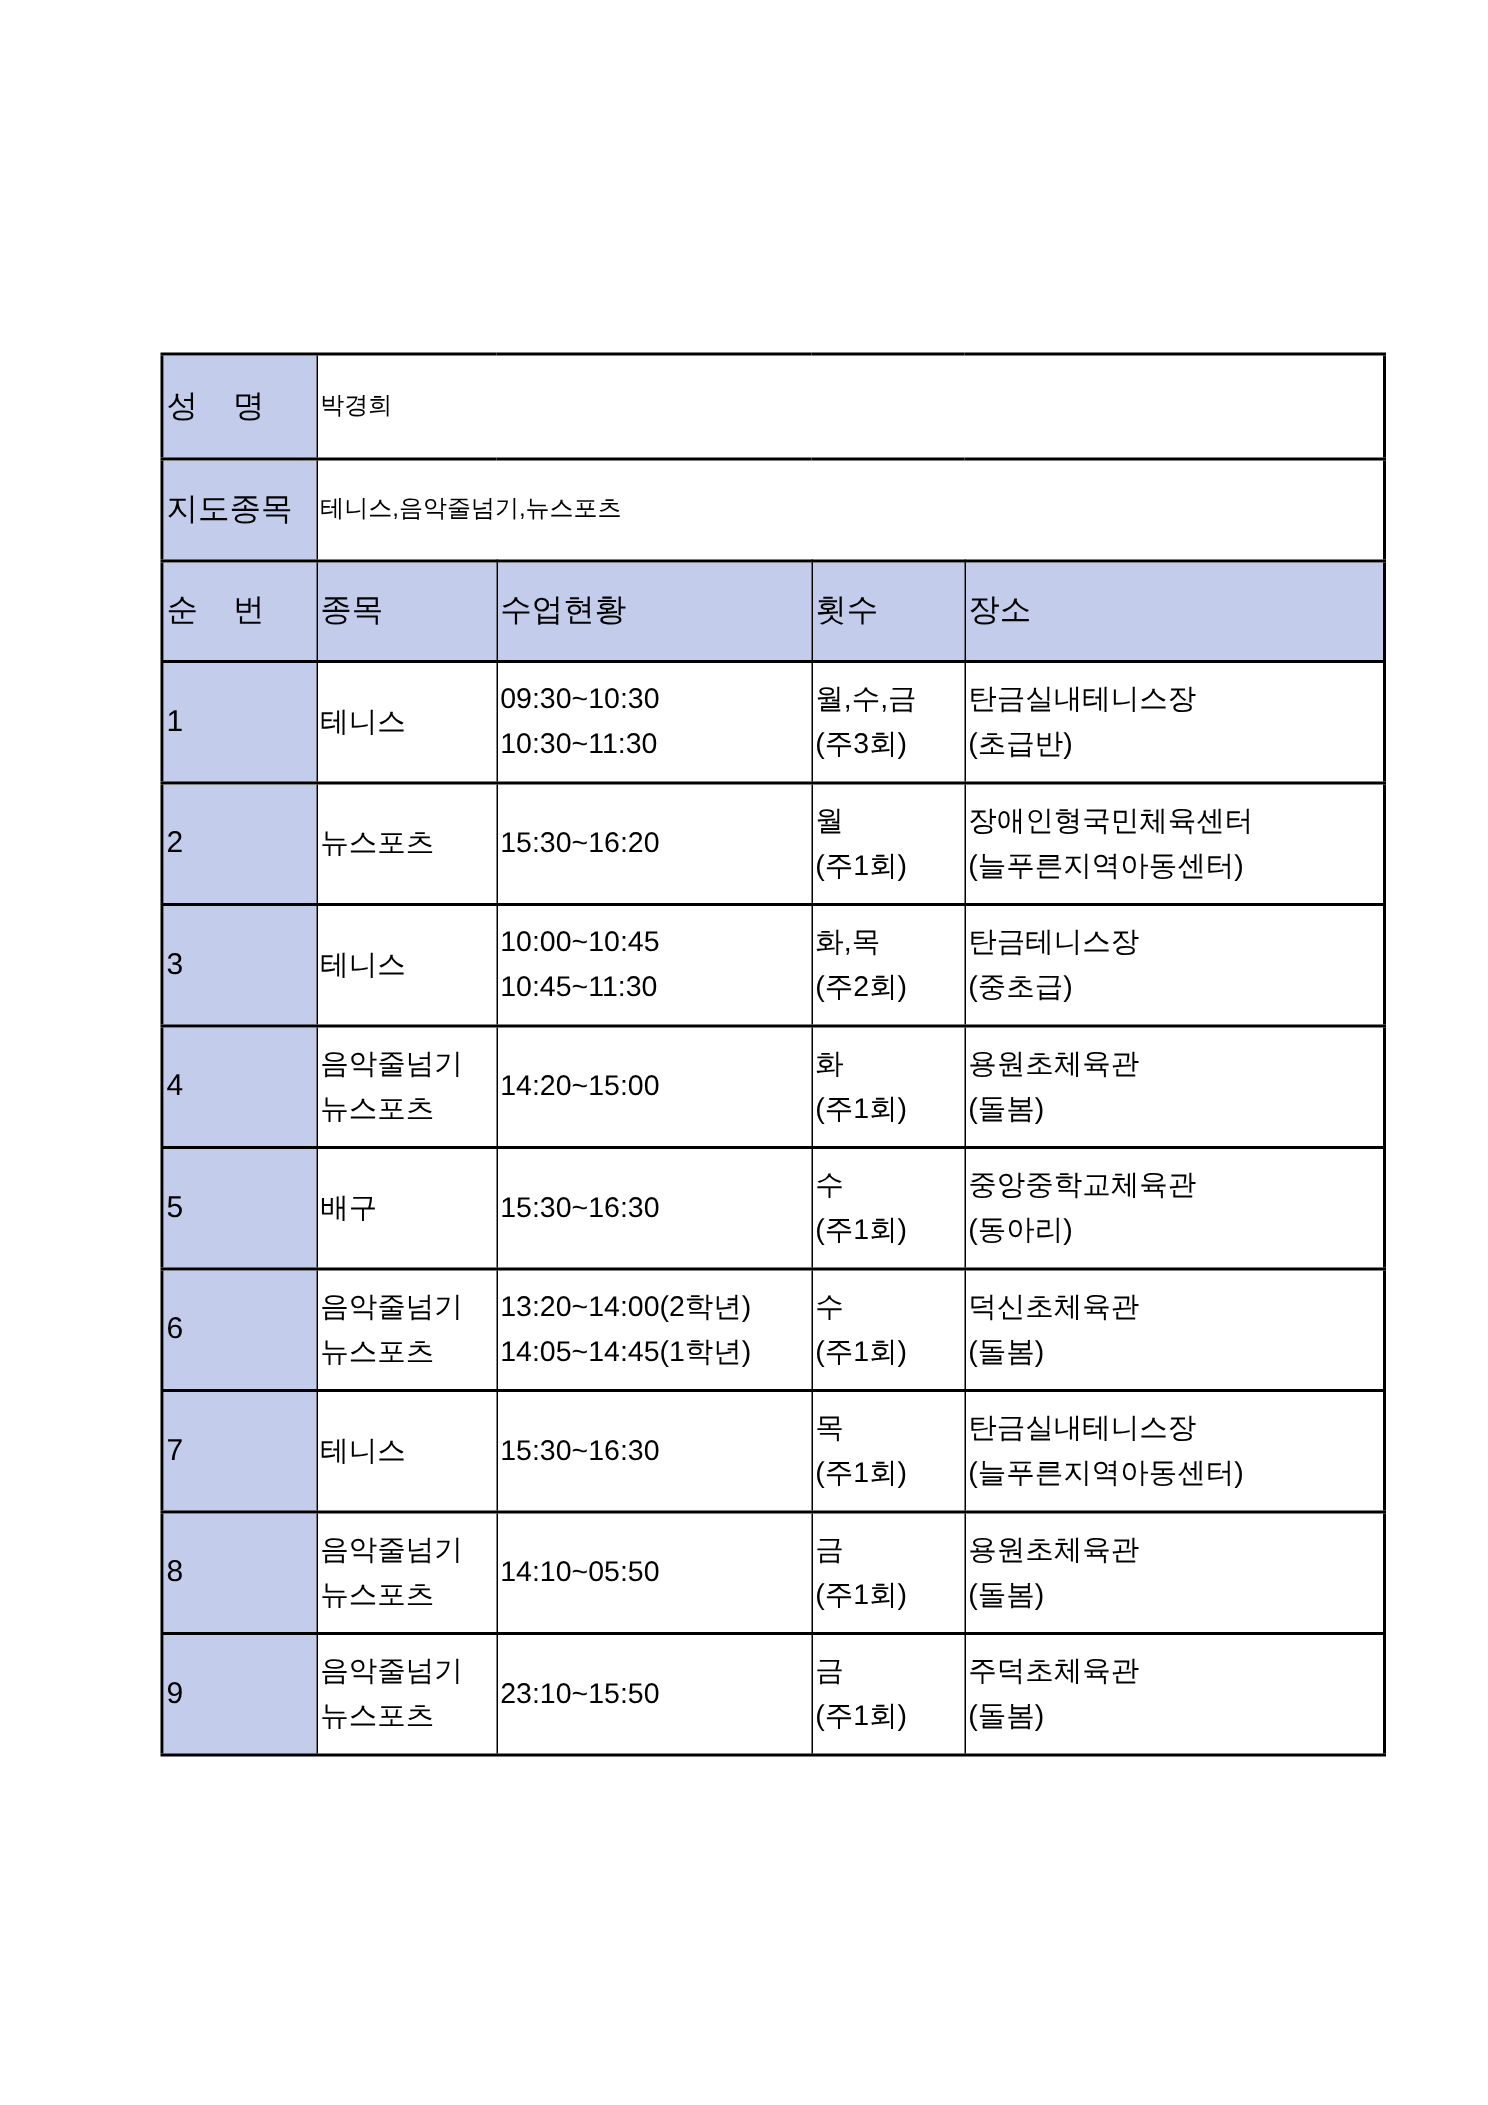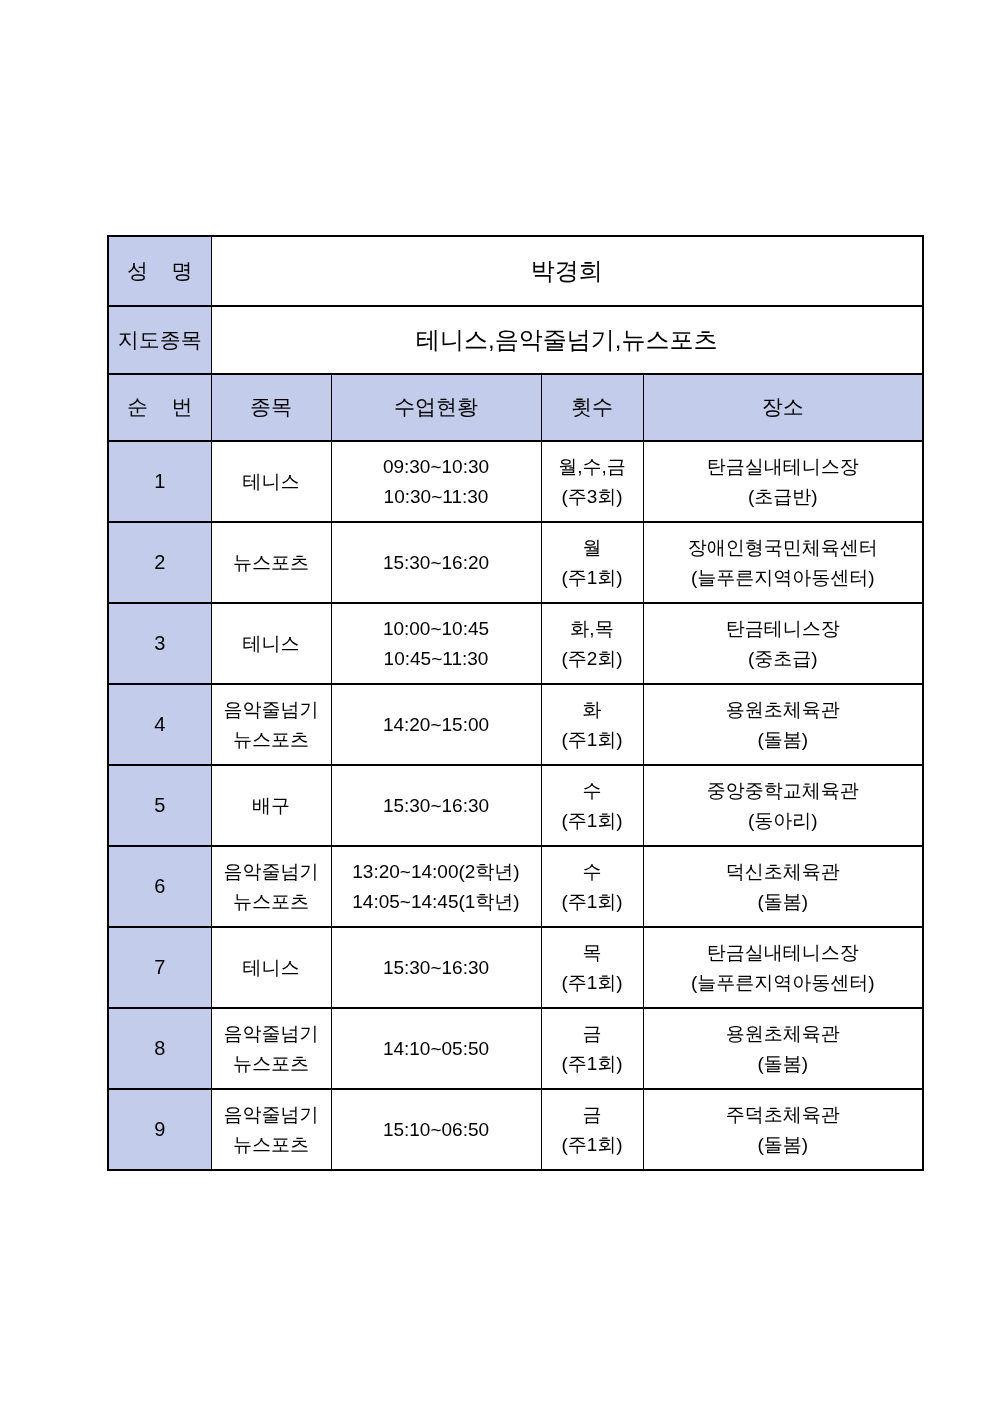--- a/index.html
+++ b/index.html
@@ -39,37 +39,36 @@
     width: 815px;
     border-collapse: collapse;
     table-layout: fixed;
     border: 2px solid #000000;
   }
   table.sheet td {
     border-left: 1px solid #000000;
     border-right: 1px solid #000000;
     border-top: 2px solid #000000;
     border-bottom: 2px solid #000000;
-    text-align: center;
     vertical-align: middle;
     white-space: pre-wrap;
     line-height: 1.55;
     padding: 0 2px;
     overflow: hidden;
   }
   td.lbl {
     background: #c3cdeb;
     font-size: 21px;
   }
   td.hdr {
     background: #c3cdeb;
     font-size: 21px;
   }
   td.val {
-    font-size: 24px;
+    font-size: 16px;
   }
   td.num {
     background: #c3cdeb;
     font-size: 20px;
   }
   td.cell {
     font-size: 19px;
   }
   tr.r-name  { height: 70px; }
   tr.r-subj  { height: 68px; }
@@ -193,21 +192,21 @@
       <td class="cell">금
 (주1회)</td>
       <td class="cell">용원초체육관
 (돌봄)</td>
     </tr>
 
     <tr class="r-data">
       <td class="num">9</td>
       <td class="cell">음악줄넘기
 뉴스포츠</td>
-      <td class="cell">15:10~06:50</td>
+      <td class="cell">23:10~15:50</td>
       <td class="cell">금
 (주1회)</td>
       <td class="cell">주덕초체육관
 (돌봄)</td>
     </tr>
 
   </tbody>
     </table>
 </div>
 

